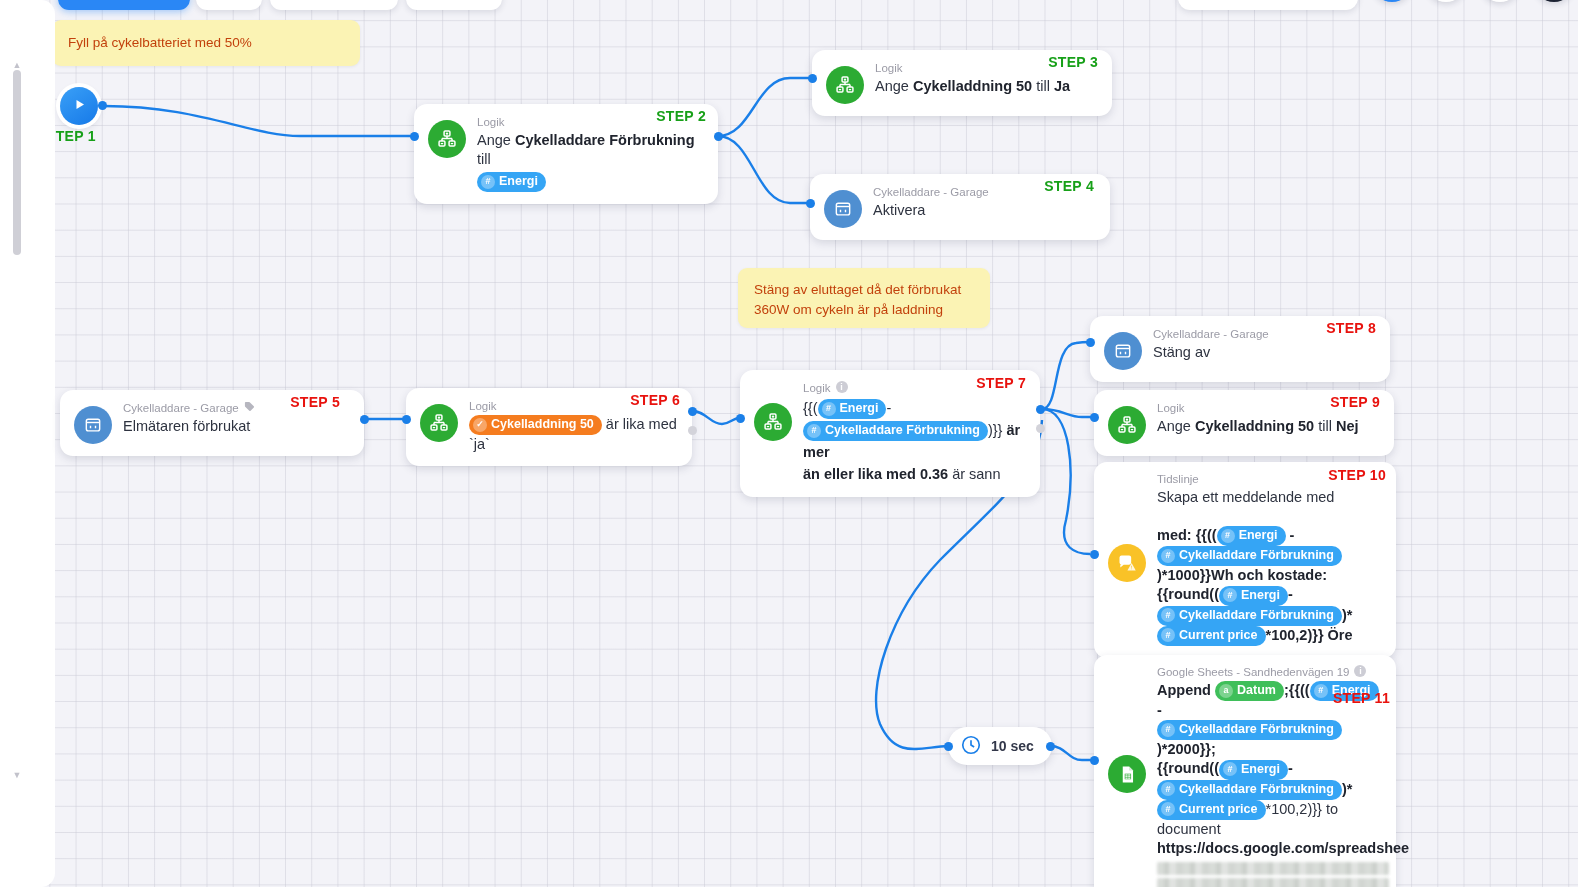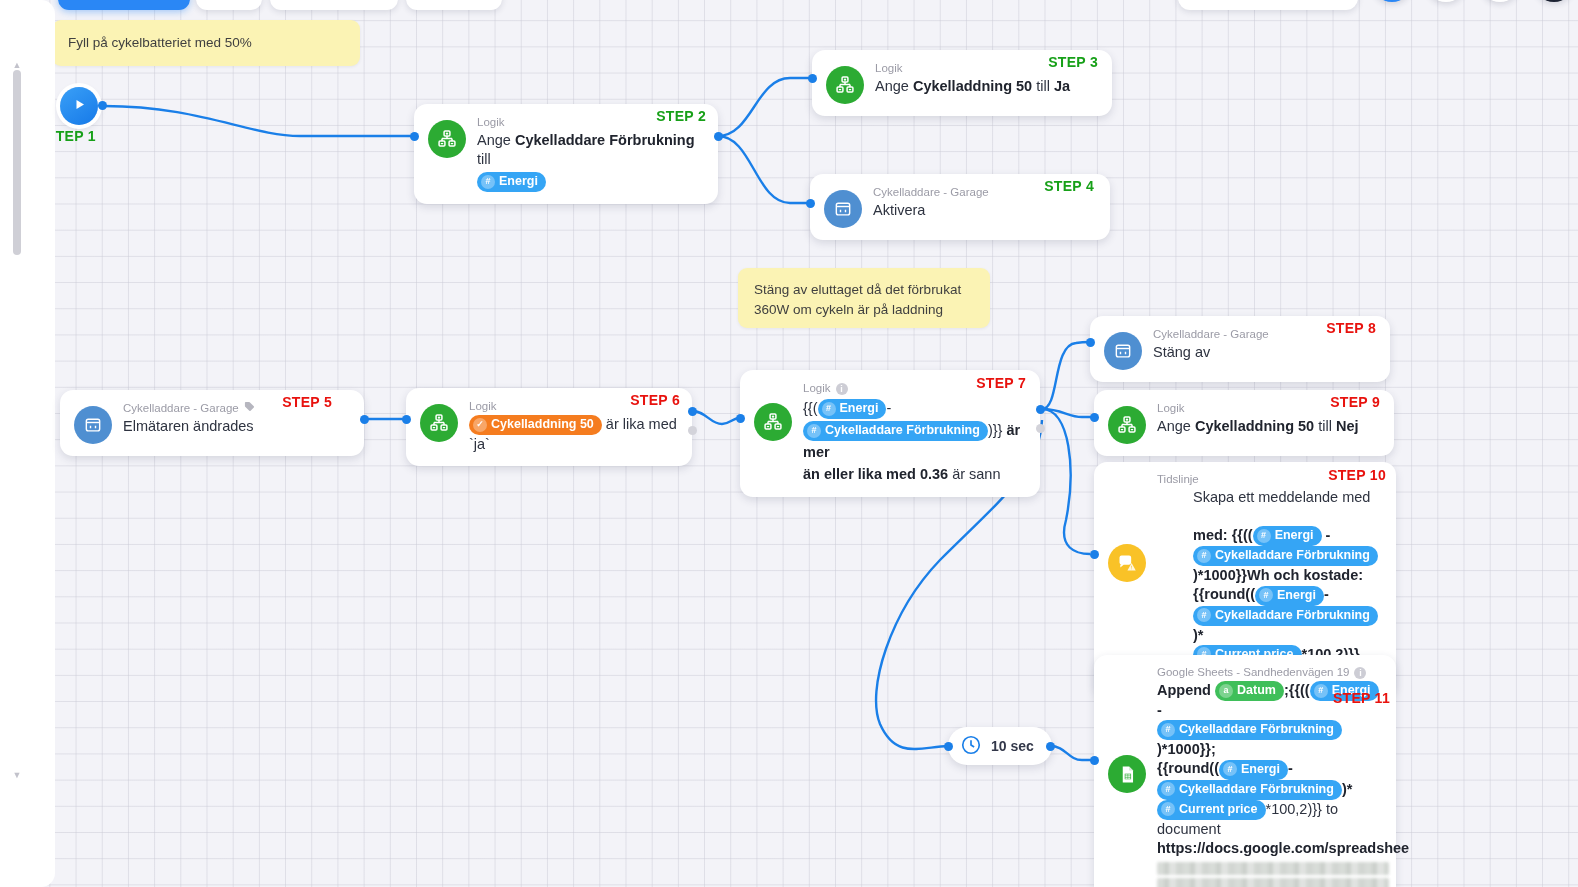--- a/index.html
+++ b/index.html
@@ -59,41 +59,41 @@
   .tb-round.dark{ background:#1c2333; color:#fff; }
   .tb-search{
     position:absolute; top:0; left:1178px; width:180px; height:44px;
     background:#fff; border-radius:12px; box-shadow:0 2px 6px rgba(30,40,70,.13);
     display:flex; align-items:center; padding:0 14px; gap:8px; font-size:13px; color:#9aa0ae;
   }
 
   
   .note{
     position:absolute; background:#fbf3b4; border-radius:9px;
-    color:#404040; font-size:13.5px; line-height:20px;
+    color:#c2410c; font-size:13.5px; line-height:20px;
     padding:12px 16px; z-index:2;
     box-shadow:0 1px 3px rgba(60,60,80,.08);
   }
 
   
   .node{
     position:absolute; background:#fff; border-radius:13px;
     box-shadow:0 3px 9px rgba(40,50,80,.15);
     z-index:4; padding:11px 14px 12px 14px;
     display:flex; align-items:flex-start; gap:11px;
   }
   .node .ic{
     flex:0 0 auto; width:38px; height:38px; border-radius:50%;
     display:flex; align-items:center; justify-content:center;
     margin-top:5px;
   }
   .node .body{ flex:1 1 auto; min-width:0; }
   .kicker{
     font-size:11.5px; color:#9b9ba6; line-height:15px;
-    display:flex; align-items:center; gap:5px; margin-bottom:1px;
+    display:flex; gap:5px; margin-bottom:1px;
   }
   .title{ font-size:14.5px; color:#2e3340; line-height:19px; }
   .title b{ font-weight:bold; color:#20242e; }
   .steptag{
     position:absolute; font-size:14px; font-weight:bold; letter-spacing:.3px;
   }
   .steptag.green{ color:#17a018; }
   .steptag.red{ color:#e8120e; }
 
   
@@ -282,23 +282,23 @@
   </div>
   <div class="body">
     <div class="kicker">
       <span>Cykelladdare - Garage</span>
       <span class="tagicon">
         <svg width="11" height="11" viewBox="0 0 24 24" fill="#b6b6bf">
             <path d="M21.4 11.6 12.4 2.6A2 2 0 0 0 11 2H4a2 2 0 0 0-2 2v7a2 2 0 0 0 .6 1.4l9 9a2 2 0 0 0 2.8 0l7-7a2 2 0 0 0 0-2.8z"></path>
           </svg>
       </span>
     </div>
-    <div class="title">Elmätaren ändrades</div>
-  </div>
-  <div class="steptag red" style="right:32px; top:4px;">STEP 5</div>
+    <div class="title">Elmätaren förbrukat</div>
+  </div>
+  <div class="steptag red" style="right:24px; top:4px;">STEP 5</div>
 </div>
 <div class="port" style="left:360px; top:415px;"></div>
 
 <div class="node" style="left:406px; top:388px; width:286px;">
   <div class="ic" style="background:#2cab33;">
     <svg width="20" height="20" viewBox="0 0 24 24" fill="none" stroke="#fff" stroke-width="1.8">
       <rect x="8.5" y="2.5" width="7" height="6" rx="1.2"></rect>
         <path d="M10.6 5.5h2.8M12 4.1v2.8" stroke-width="1.5"></path>
       <rect x="2.5" y="14.5" width="7" height="6" rx="1.2"></rect>
         <path d="M4.6 17.5h2.8" stroke-width="1.5"></path>
@@ -404,21 +404,21 @@
     <svg width="20" height="20" viewBox="0 0 24 24" fill="#fff">
       <path d="M3 5.5A2.5 2.5 0 0 1 5.5 3h9A2.5 2.5 0 0 1 17 5.5v6A2.5 2.5 0 0 1 14.5 14H8l-4 3.5V14H5.5A2.5 2.5 0 0 1 3 11.5z"></path>
       <path d="M17.5 12 22.5 21h-10z" fill="#fff" opacity=".85"></path>
       <path d="M17.1 15.2h.8v2.6h-.8zM17.1 18.6h.8v.9h-.8z" fill="#f9c227"></path>
     </svg>
   </div>
   <div class="body">
     <div class="kicker">
         <span>Tidslinje</span>
       </div>
-    <div class="title" style="line-height:19px;margin-left:36px;">
+    <div class="title" style="line-height:19px;">
       <span>Skapa ett meddelande med</span><br>
       <br>
       <b>med: {{((</b><span class="chip blue">
           <span class="glyph">#</span>
           <span>Energi</span>
         </span><b> -</b><br>
       <span class="chip blue">
           <span class="glyph">#</span>
           <span>Cykelladdare Förbrukning</span>
         </span><br>
@@ -464,21 +464,21 @@
       <b>Append </b><span class="chip green">
           <span class="glyph">a</span>
           <span>Datum</span>
         </span><b>;{{((</b><span class="chip blue">
           <span class="glyph">#</span>
           <span>Energi</span>
         </span><b>-</b><br>
       <span class="chip blue">
           <span class="glyph">#</span>
           <span>Cykelladdare Förbrukning</span>
-        </span><b>)*1000}};</b><br>
+        </span><b>)*2000}};</b><br>
       <b>{{round((</b><span class="chip blue">
           <span class="glyph">#</span>
           <span>Energi</span>
         </span><b>-</b><br>
       <span class="chip blue">
           <span class="glyph">#</span>
           <span>Cykelladdare Förbrukning</span>
         </span><b>)*</b><br>
       <span class="chip blue">
           <span class="glyph">#</span>

